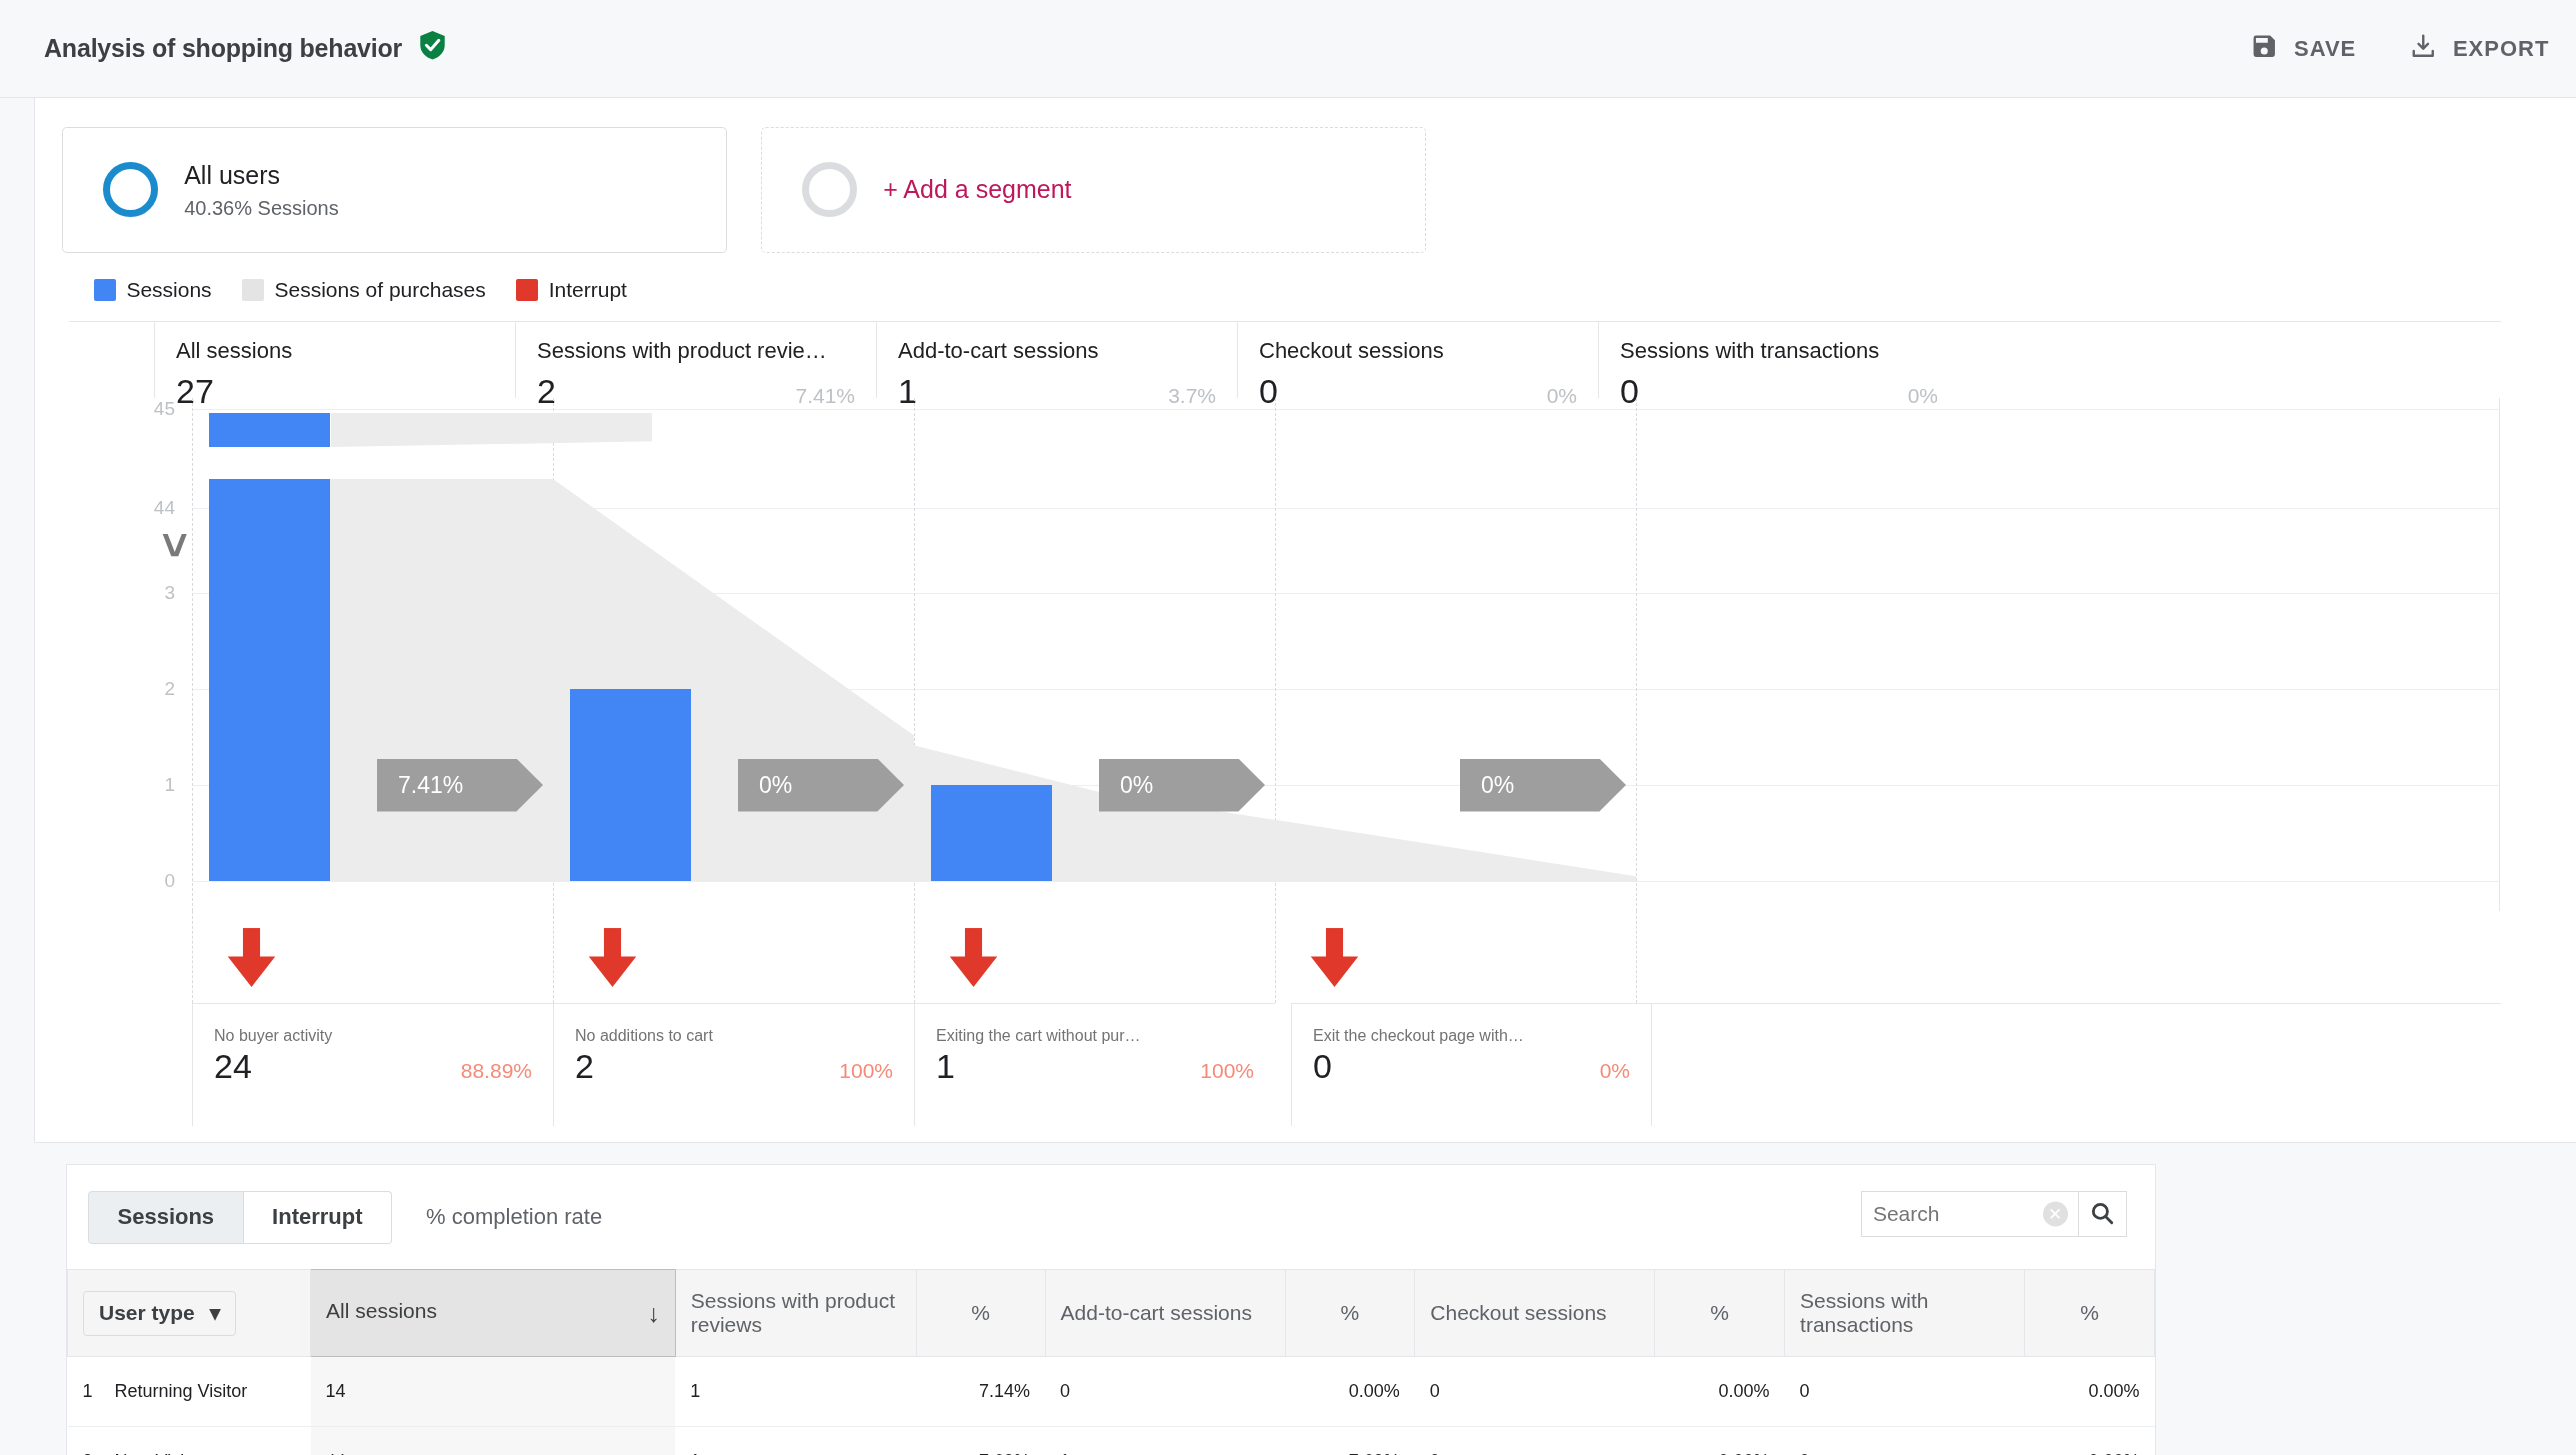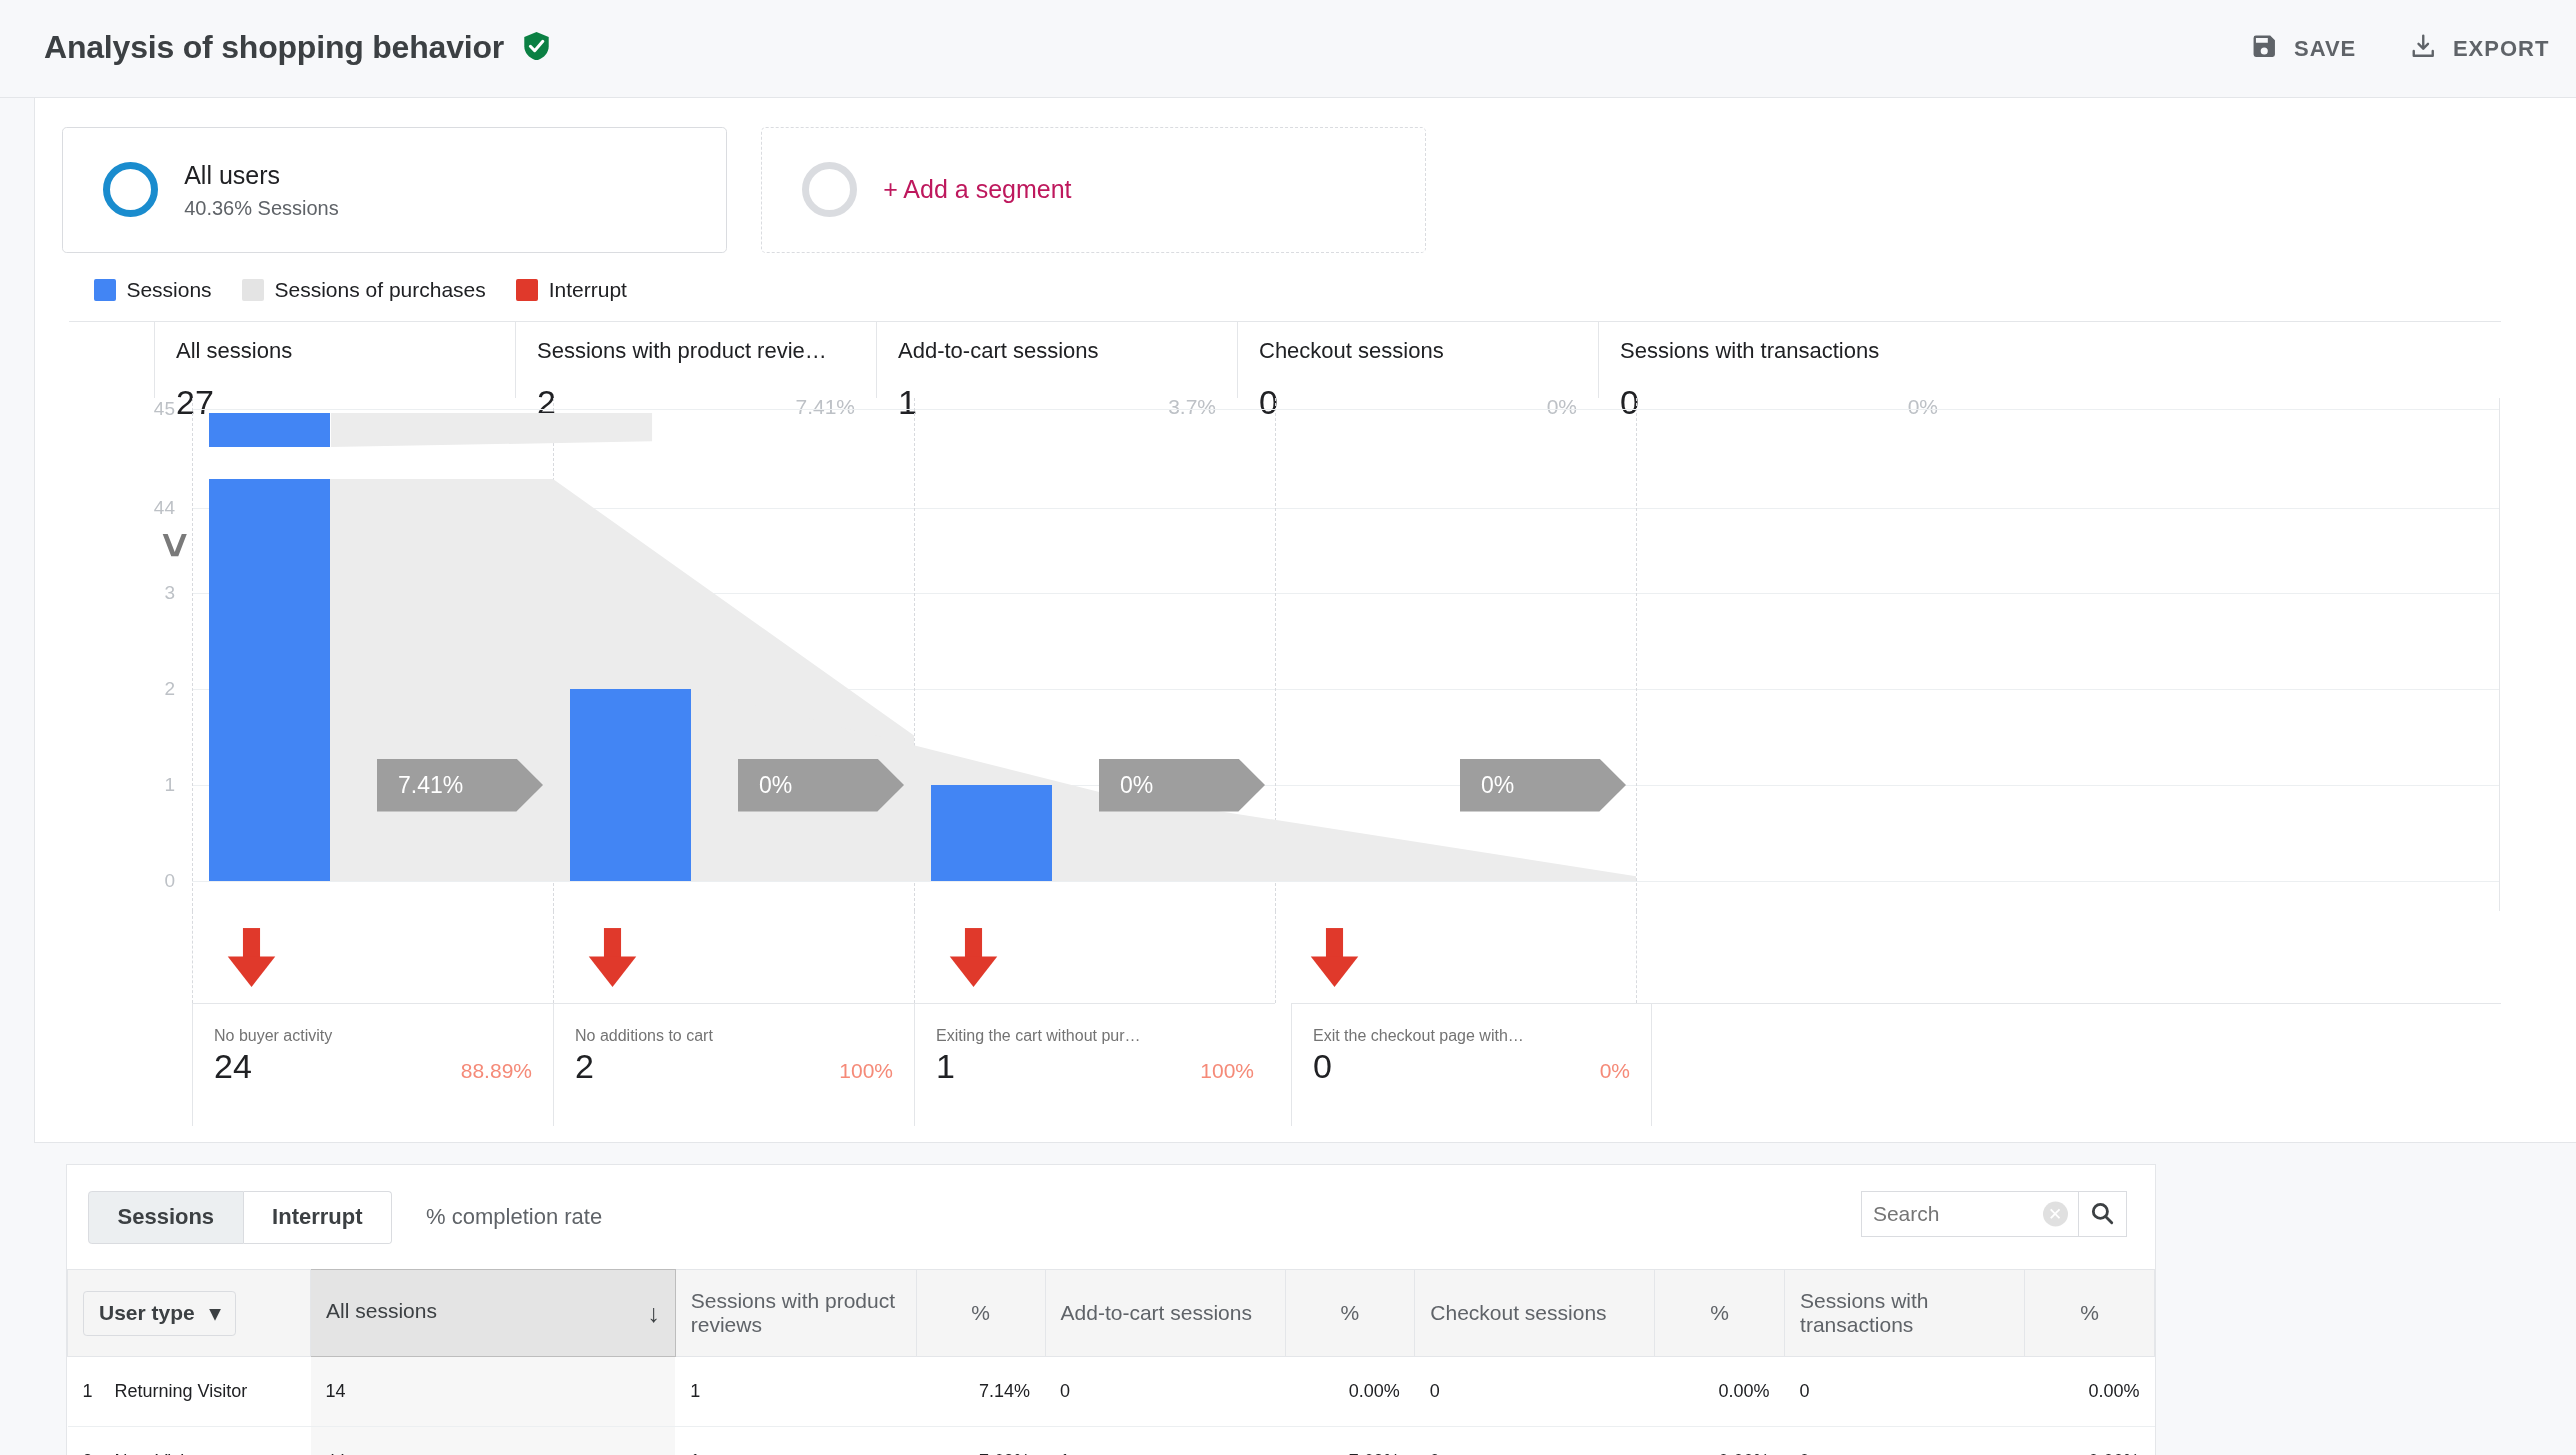--- a/index.html
+++ b/index.html
@@ -13,21 +13,21 @@
   
   .topbar {
     position: relative;
     height: 98px;
     background: #f7f8fa;
     display: flex; align-items: center;
     padding: 0 0 0 44px;
     border-bottom: 0.9px solid #e4e6e9;
   }
   .page-title {
-    font-size: 32px; font-weight: bold; color: #3c4043;
+    font-size: 25px; font-weight: bold; color: #3c4043;
     letter-spacing: -0.2px;
     white-space: nowrap;
   }
   .verified-shield {
     display: inline-block; margin-left: 11.4px; vertical-align: -2.8px;
   }
   .topbar-actions {
     position: absolute; right: 0; top: 0; height: 98px;
     display: flex; align-items: center; gap: 0px; text-align: right;
   }
@@ -89,21 +89,21 @@
   .f-hcell {
     position: absolute; top: 0; height: 76px;
     border-left: 0.9px solid #e4e6e9;
     padding: 16px 0 0 21px;
   }
   .f-hcell .f-title {
     font-size: 22px; color: #202124; white-space: nowrap;
     overflow: hidden; text-overflow: ellipsis;
   }
   .f-hcell .f-valrow {
-    display: flex; align-items: baseline; margin-top: 19px;
+    display: flex; align-items: baseline; margin-top: 8px;
   }
   .f-hcell .f-val { font-size: 34px; color: #202124; }
   .f-hcell .f-pct { font-size: 21px; color: #bdc1c6; margin-left: auto; padding-right: 21px; }
 
   
   .y-axis { position: absolute; left: 0; top: 76px; width: 123px; height: 513px; }
   .y-lab {
     position: absolute; right: 17px; font-size: 19px; color: #bdc1c6;
     transform: translateY(-50%);
   }

